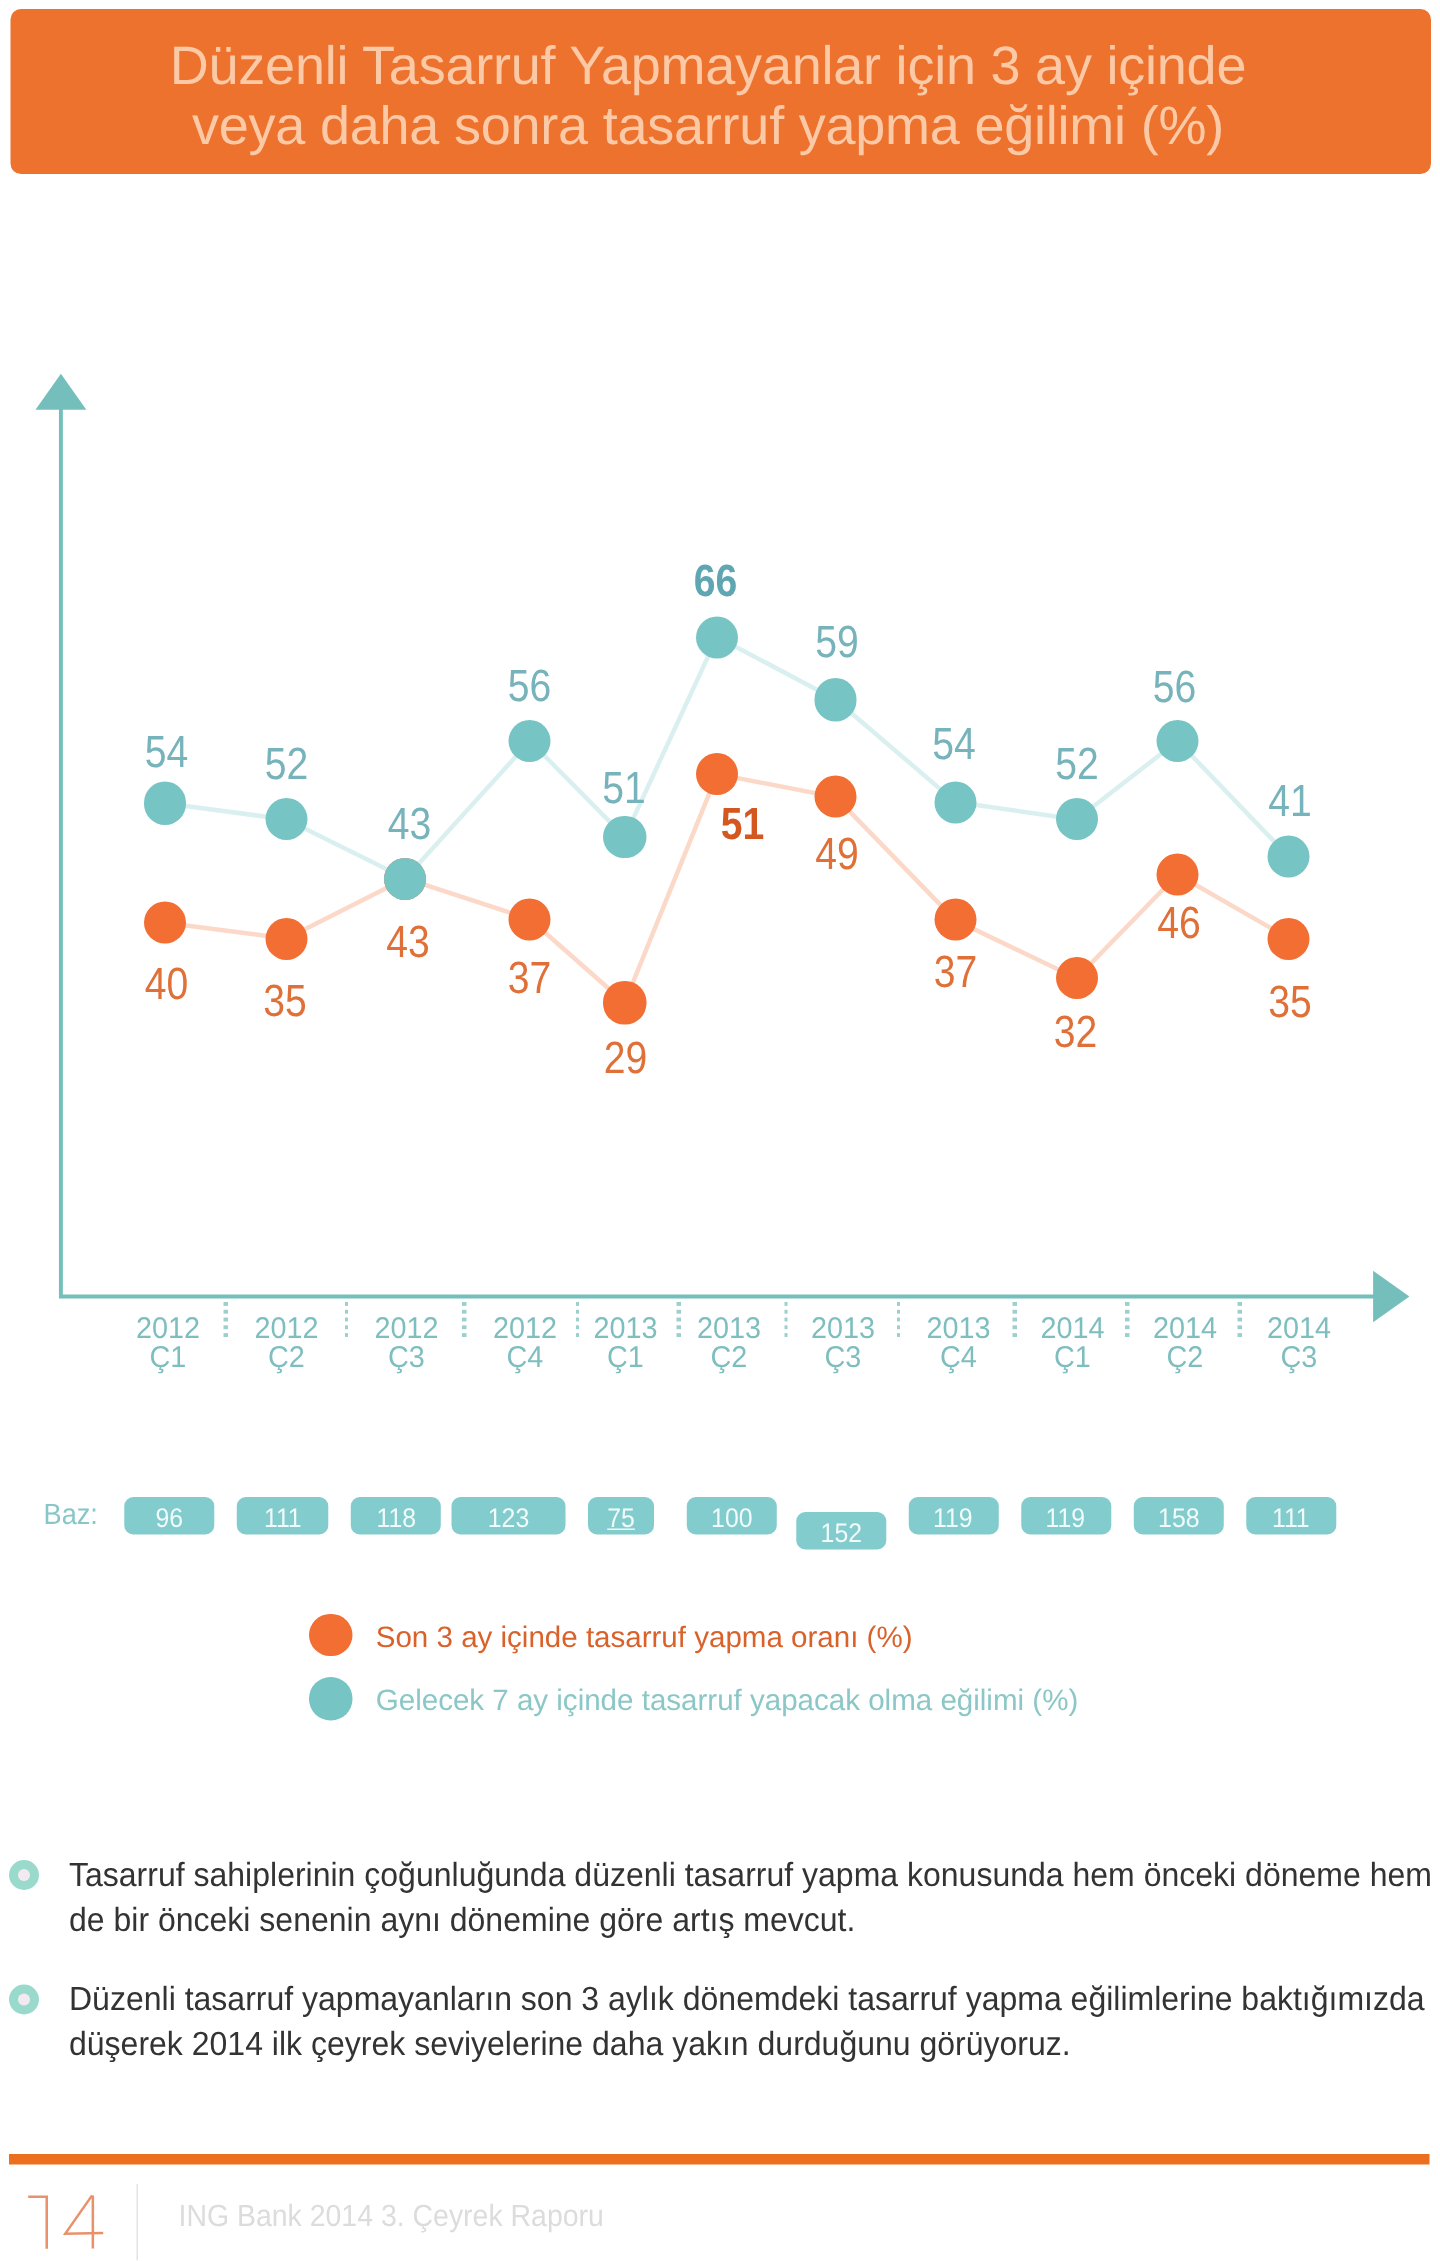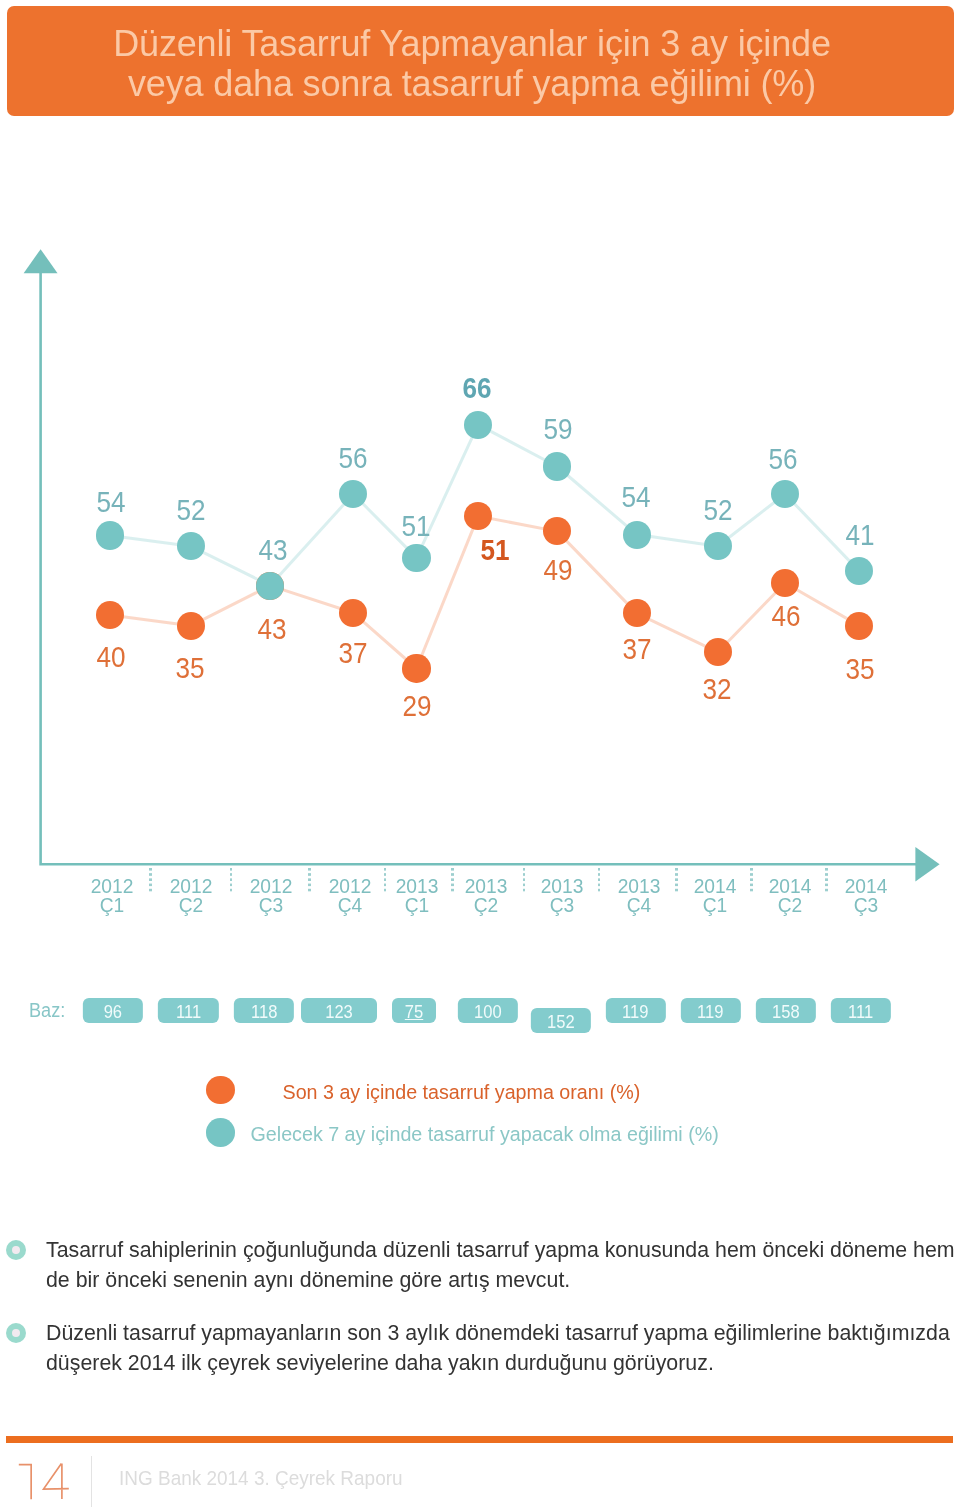--- a/index.html
+++ b/index.html
@@ -188,21 +188,21 @@
       <div class="pill" style="left: 785.5px; top: 997.9px; width: 60.3px;">
         <span>158</span>
       </div>
       <div class="pill" style="left: 860.5px; top: 997.9px; width: 60.3px;">
         <span>111</span>
       </div>
     </div>
 
   <div id="legend">
       <span class="lg-dot" style="left: 206.3px; top: 1075.7px; width: 28.6px; height: 28.6px; background: rgb(242, 110, 50);"></span>
-      <span class="lg-txt" style="left: 250.5px; top: 1082.7px; color: rgb(217, 98, 43); margin-left: 32px;">Son 3 ay içinde tasarruf yapma oranı (%)</span>
+      <span class="lg-txt" style="left: 250.5px; top: 1082.7px; color: rgb(217, 98, 43);">Son 3 ay içinde tasarruf yapma oranı (%)</span>
       <span class="lg-dot" style="left: 206.3px; top: 1118.3px; width: 28.6px; height: 28.6px; background: rgb(118, 197, 196);"></span>
       <span class="lg-txt" style="left: 250.5px; top: 1125.3px; color: rgb(139, 199, 198);">Gelecek 7 ay içinde tasarruf yapacak olma eğilimi (%)</span>
     </div>
 
   <div id="bullets">
       <span class="bullet" style="left: 6.1px; top: 1239.9px;"></span>
       <div class="btxt" style="left: 46px; top: 1235px; width: 951px;">Tasarruf sahiplerinin çoğunluğunda düzenli tasarruf yapma konusunda hem önceki döneme hem de bir önceki senenin aynı dönemine göre artış mevcut.</div>
       <span class="bullet" style="left: 6.1px; top: 1322.7px;"></span>
       <div class="btxt" style="left: 46px; top: 1317.8px; width: 951px;">Düzenli tasarruf yapmayanların son 3 aylık dönemdeki tasarruf yapma eğilimlerine baktığımızda düşerek 2014 ilk çeyrek seviyelerine daha yakın durduğunu görüyoruz.</div>
     </div>

